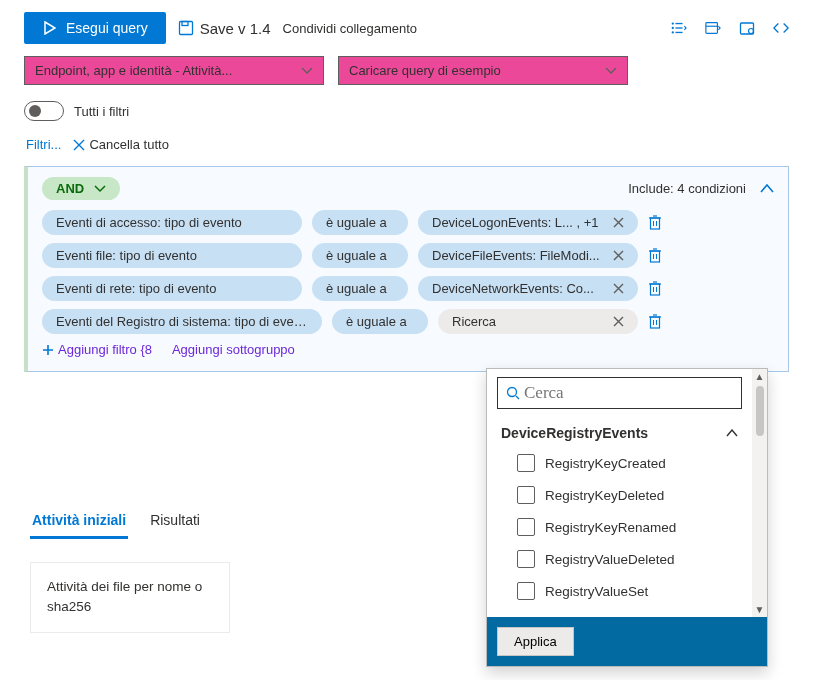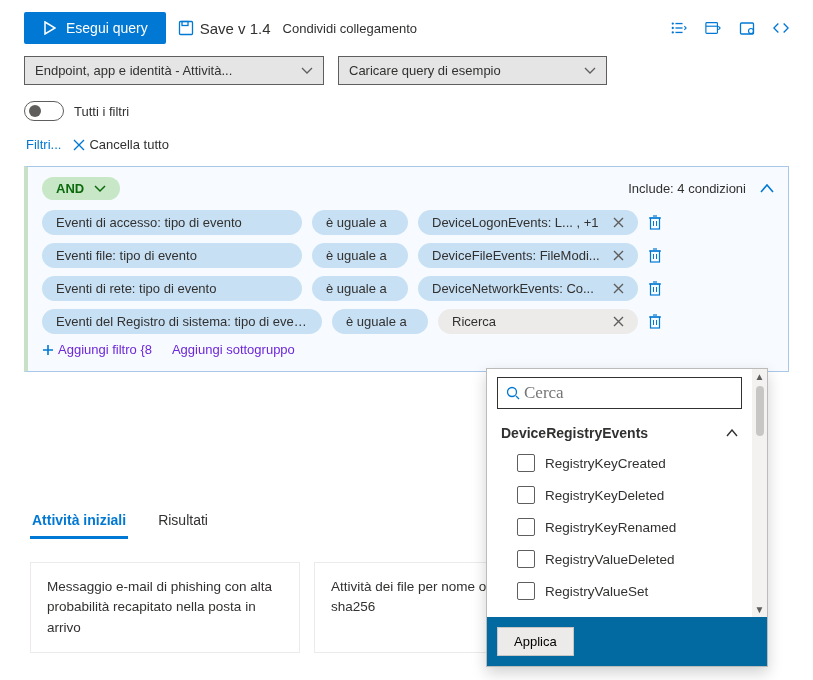--- a/index.html
+++ b/index.html
@@ -58,25 +58,25 @@
     gap: 14px;
     padding: 0 24px 10px 24px;
   }
   .dd {
     border: 1px solid #605e5c;
     padding: 6px 10px;
     display: flex;
     justify-content: space-between;
     align-items: center;
     cursor: pointer;
-    background: #e5e5e5;
+    background: #ec4899;
     font-size: 13px;
   }
   .dd1 { width: 300px; }
-  .dd2 { width: 269px; }
+  .dd2 { width: 290px; }
   .toggle-row {
     display: flex;
     align-items: center;
     gap: 10px;
     padding: 6px 24px;
   }
   .toggle {
     width: 40px;
     height: 20px;
     background: #fff;
@@ -244,21 +244,21 @@
   .apply-btn {
     background: #edebe9;
     border: 1px solid #c8c6c4;
     padding: 6px 16px;
     cursor: pointer;
     font-size: 13px;
   }
   
   .tabs {
     display: flex;
-    gap: 28px;
+    gap: 20px;
     padding: 0 30px;
     margin-top: 132px;
     border-bottom: 1px solid transparent;
   }
   .tab {
     padding: 8px 2px;
     cursor: pointer;
     font-size: 14px;
     color: #323130;
   }
@@ -532,15 +532,14 @@
     <button class="apply-btn">Applica</button>
   </div>
 </div>
 
 <div class="tabs">
   <div class="tab active">Attività iniziali</div>
   <div class="tab">Risultati</div>
 </div>
 
 <div class="cards">
-  <div class="card">Messaggio e-mail di phishing con alta probabilità recapitato nella posta in arrivo</div>
   <div class="card" style="width:200px">Attività dei file per nome o sha256</div>
 </div>
 
 </body></html>

